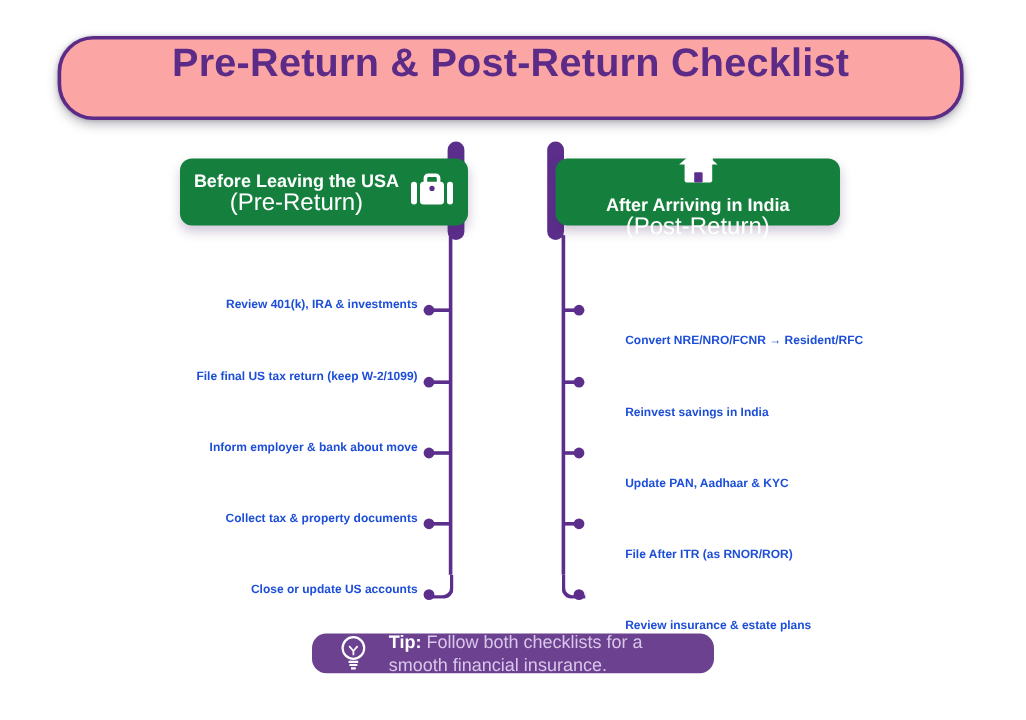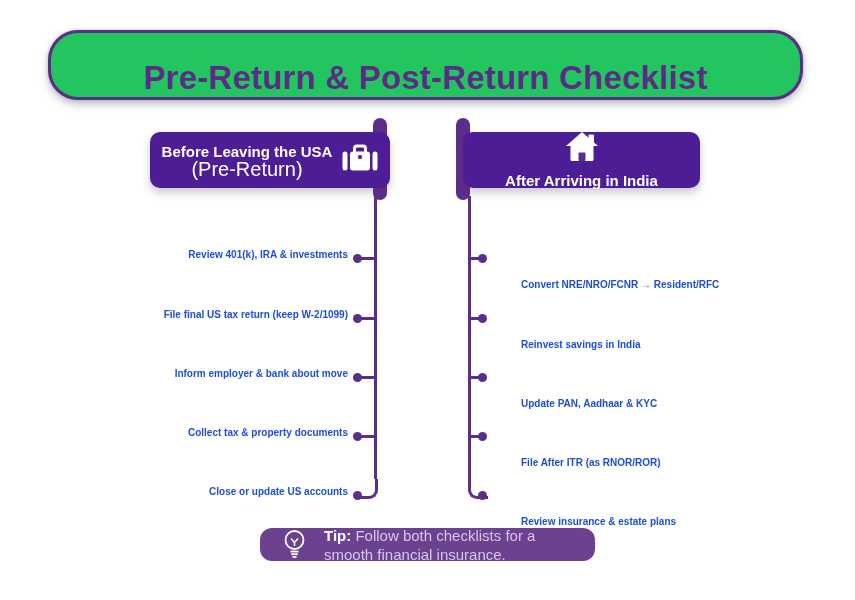--- a/index.html
+++ b/index.html
@@ -4,22 +4,22 @@
 <style>
   html,body { margin:0; padding:0; background:#ffffff; }
   .canvas {
     position:relative; width:855px; height:600px; background:#ffffff;
     font-family:"Liberation Sans", sans-serif; overflow:hidden;
   }
 
   
   .title-box {
     position:absolute; left:48px; top:30px; width:749px; height:64px;
-    background:#22c55e; border:3px solid #5b2b87; border-radius:30px;
-    display:flex; align-items:flex-end; justify-content:center;
+    background:#fca5a5; border:3px solid #5b2b87; border-radius:30px;
+    display:flex; align-items:flex-start; justify-content:center;
     box-shadow:0 4px 9px rgba(110,110,125,0.45), 0 0 3px rgba(120,120,135,0.35);
   }
   .title-text {
     font-size:33px; font-weight:800; color:#5b2b87; letter-spacing:0.2px;
     white-space:nowrap;
   }
 
   
   .spine-cap {
     position:absolute; top:118px; width:14px; height:82px;
@@ -39,21 +39,21 @@
     left:358px; border-right:3px solid #5c2e8c; border-bottom:3px solid #5c2e8c;
     border-bottom-right-radius:9px;
   }
   .right-corner {
     left:468px; border-left:3px solid #5c2e8c; border-bottom:3px solid #5c2e8c;
     border-bottom-left-radius:9px;
   }
 
   
   .header-box {
-    position:absolute; top:132px; height:56px; background:#4c1d95;
+    position:absolute; top:132px; height:56px; background:#15803d;
     border-radius:10px; display:flex; align-items:center; justify-content:center;
     gap:10px; color:#ffffff; box-shadow:0 5px 9px rgba(70,40,100,0.25);
   }
   .left-header  { left:150px; width:232px; padding:0 4px; }
   .right-header { left:463px; width:229px; padding:0 4px;flex-direction:column; }
   .header-text { text-align:center; }
   .header-line1 { font-size:15px; font-weight:700; line-height:18px; white-space:nowrap; }
   .header-line2 { font-size:20px; font-weight:400; line-height:17px; }
   .header-icon { display:flex; align-items:center; }
 
@@ -126,20 +126,21 @@
     <span class="header-icon">
       <svg width="34" height="31" viewBox="0 0 34 31">
         <rect x="23.5" y="3.5" width="5.5" height="9" rx="1" fill="#ffffff"></rect>
         <path d="M17 1 L1 15 H33 Z" fill="#ffffff"></path>
         <rect x="5.5" y="13" width="23" height="17" rx="1.5" fill="#ffffff"></rect>
         <rect x="13.5" y="21.5" width="7" height="8.5" rx="1" fill="#5c2e8c"></rect>
       </svg>
     </span>
     <div class="header-text">
       <div class="header-line1">After Arriving in India</div>
+      <div class="header-line2">(Post-Return)</div>
     </div>
   </div>
 
   <div class="item r1">
     <span class="label label-left">Review 401(k), IRA &amp; investments</span>
     <span class="dot dot-left"></span>
     <span class="conn conn-left"></span>
   </div>
   <div class="item r2">
     <span class="label label-left">File final US tax return (keep W-2/1099)</span>

